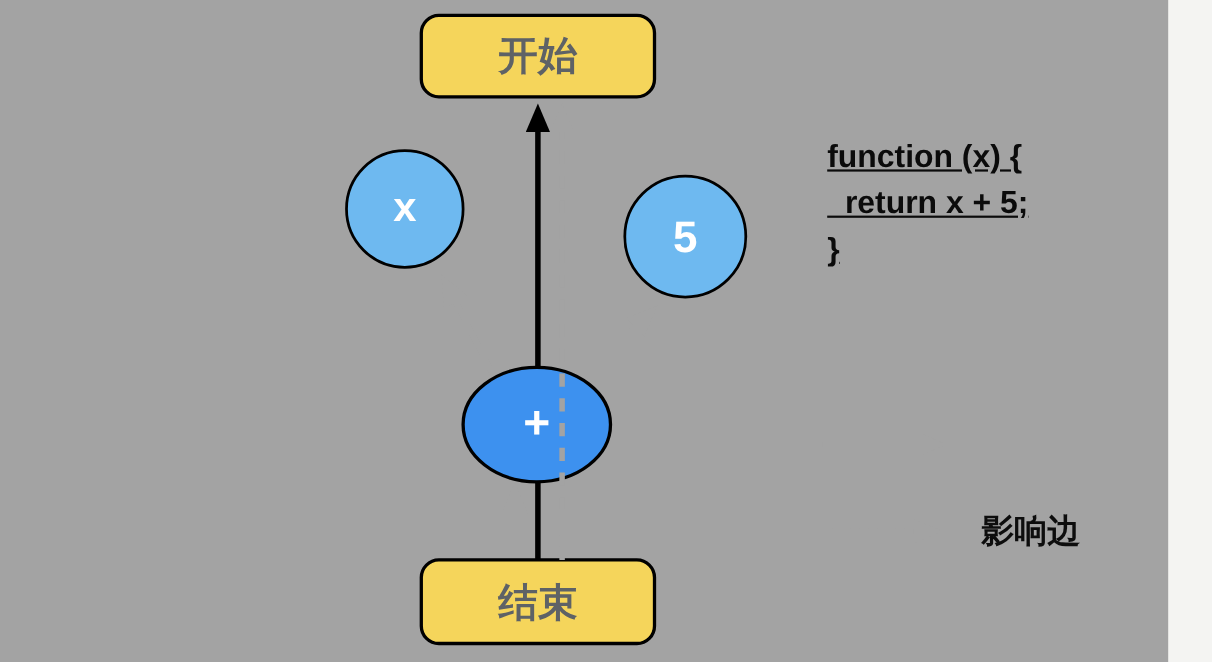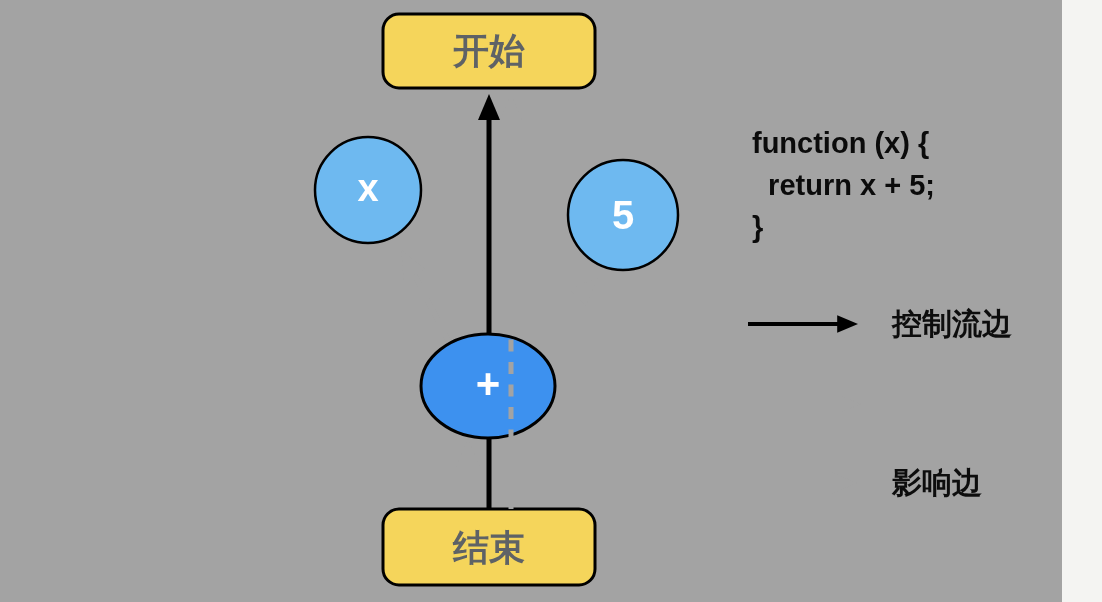--- a/index.html
+++ b/index.html
@@ -31,20 +31,21 @@
     position: absolute;
     left: 752px;
     top: 122px;
     margin: 0;
     font-family: "Liberation Sans", sans-serif;
     font-size: 29px;
     line-height: 42px;
     font-weight: bold;
     color: #0B0B0B;
     white-space: pre;
+    text-decoration: underline;
   }
   .legend-row {
     position: absolute;
     left: 746px;
     height: 40px;
     display: flex;
     align-items: center;
   }
   .legend-row .arrow-icon { display: block; }
   .legend-label {
@@ -98,26 +99,20 @@
 
     <text x="623" y="229" text-anchor="middle" class="node-label-circle" font-size="40">5</text>
 
     <text x="488" y="398" text-anchor="middle" class="node-label-circle" font-size="42">+</text>
   </svg>
 
   <pre class="code-snippet">function (x) {
   return x + 5;
 }</pre>
 
-  <div class="legend-row" style="top:304px;">
-    <svg class="arrow-icon" width="120" height="40" viewBox="0 0 120 40">
-      <line x1="2" y1="20" x2="92" y2="20" stroke="#000000" stroke-width="4" marker-end="url(#ah-black)"></line>
-    </svg>
-    <span class="legend-label">控制流边</span>
-  </div>
 
   <div class="legend-row" style="top:384px;">
     <svg class="arrow-icon" width="120" height="40" viewBox="0 0 120 40">
       <line x1="2" y1="20" x2="92" y2="20" stroke="#A3A3A3" stroke-width="4.5" marker-end="url(#ah-gray)"></line>
     </svg>
   </div>
 
   <div class="legend-row" style="top:463px;">
     <svg class="arrow-icon" width="120" height="40" viewBox="0 0 120 40">
       <line x1="2" y1="20" x2="86" y2="20" stroke="#A3A3A3" stroke-width="5" stroke-dasharray="8.5 8" marker-end="url(#ah-gray)"></line>

